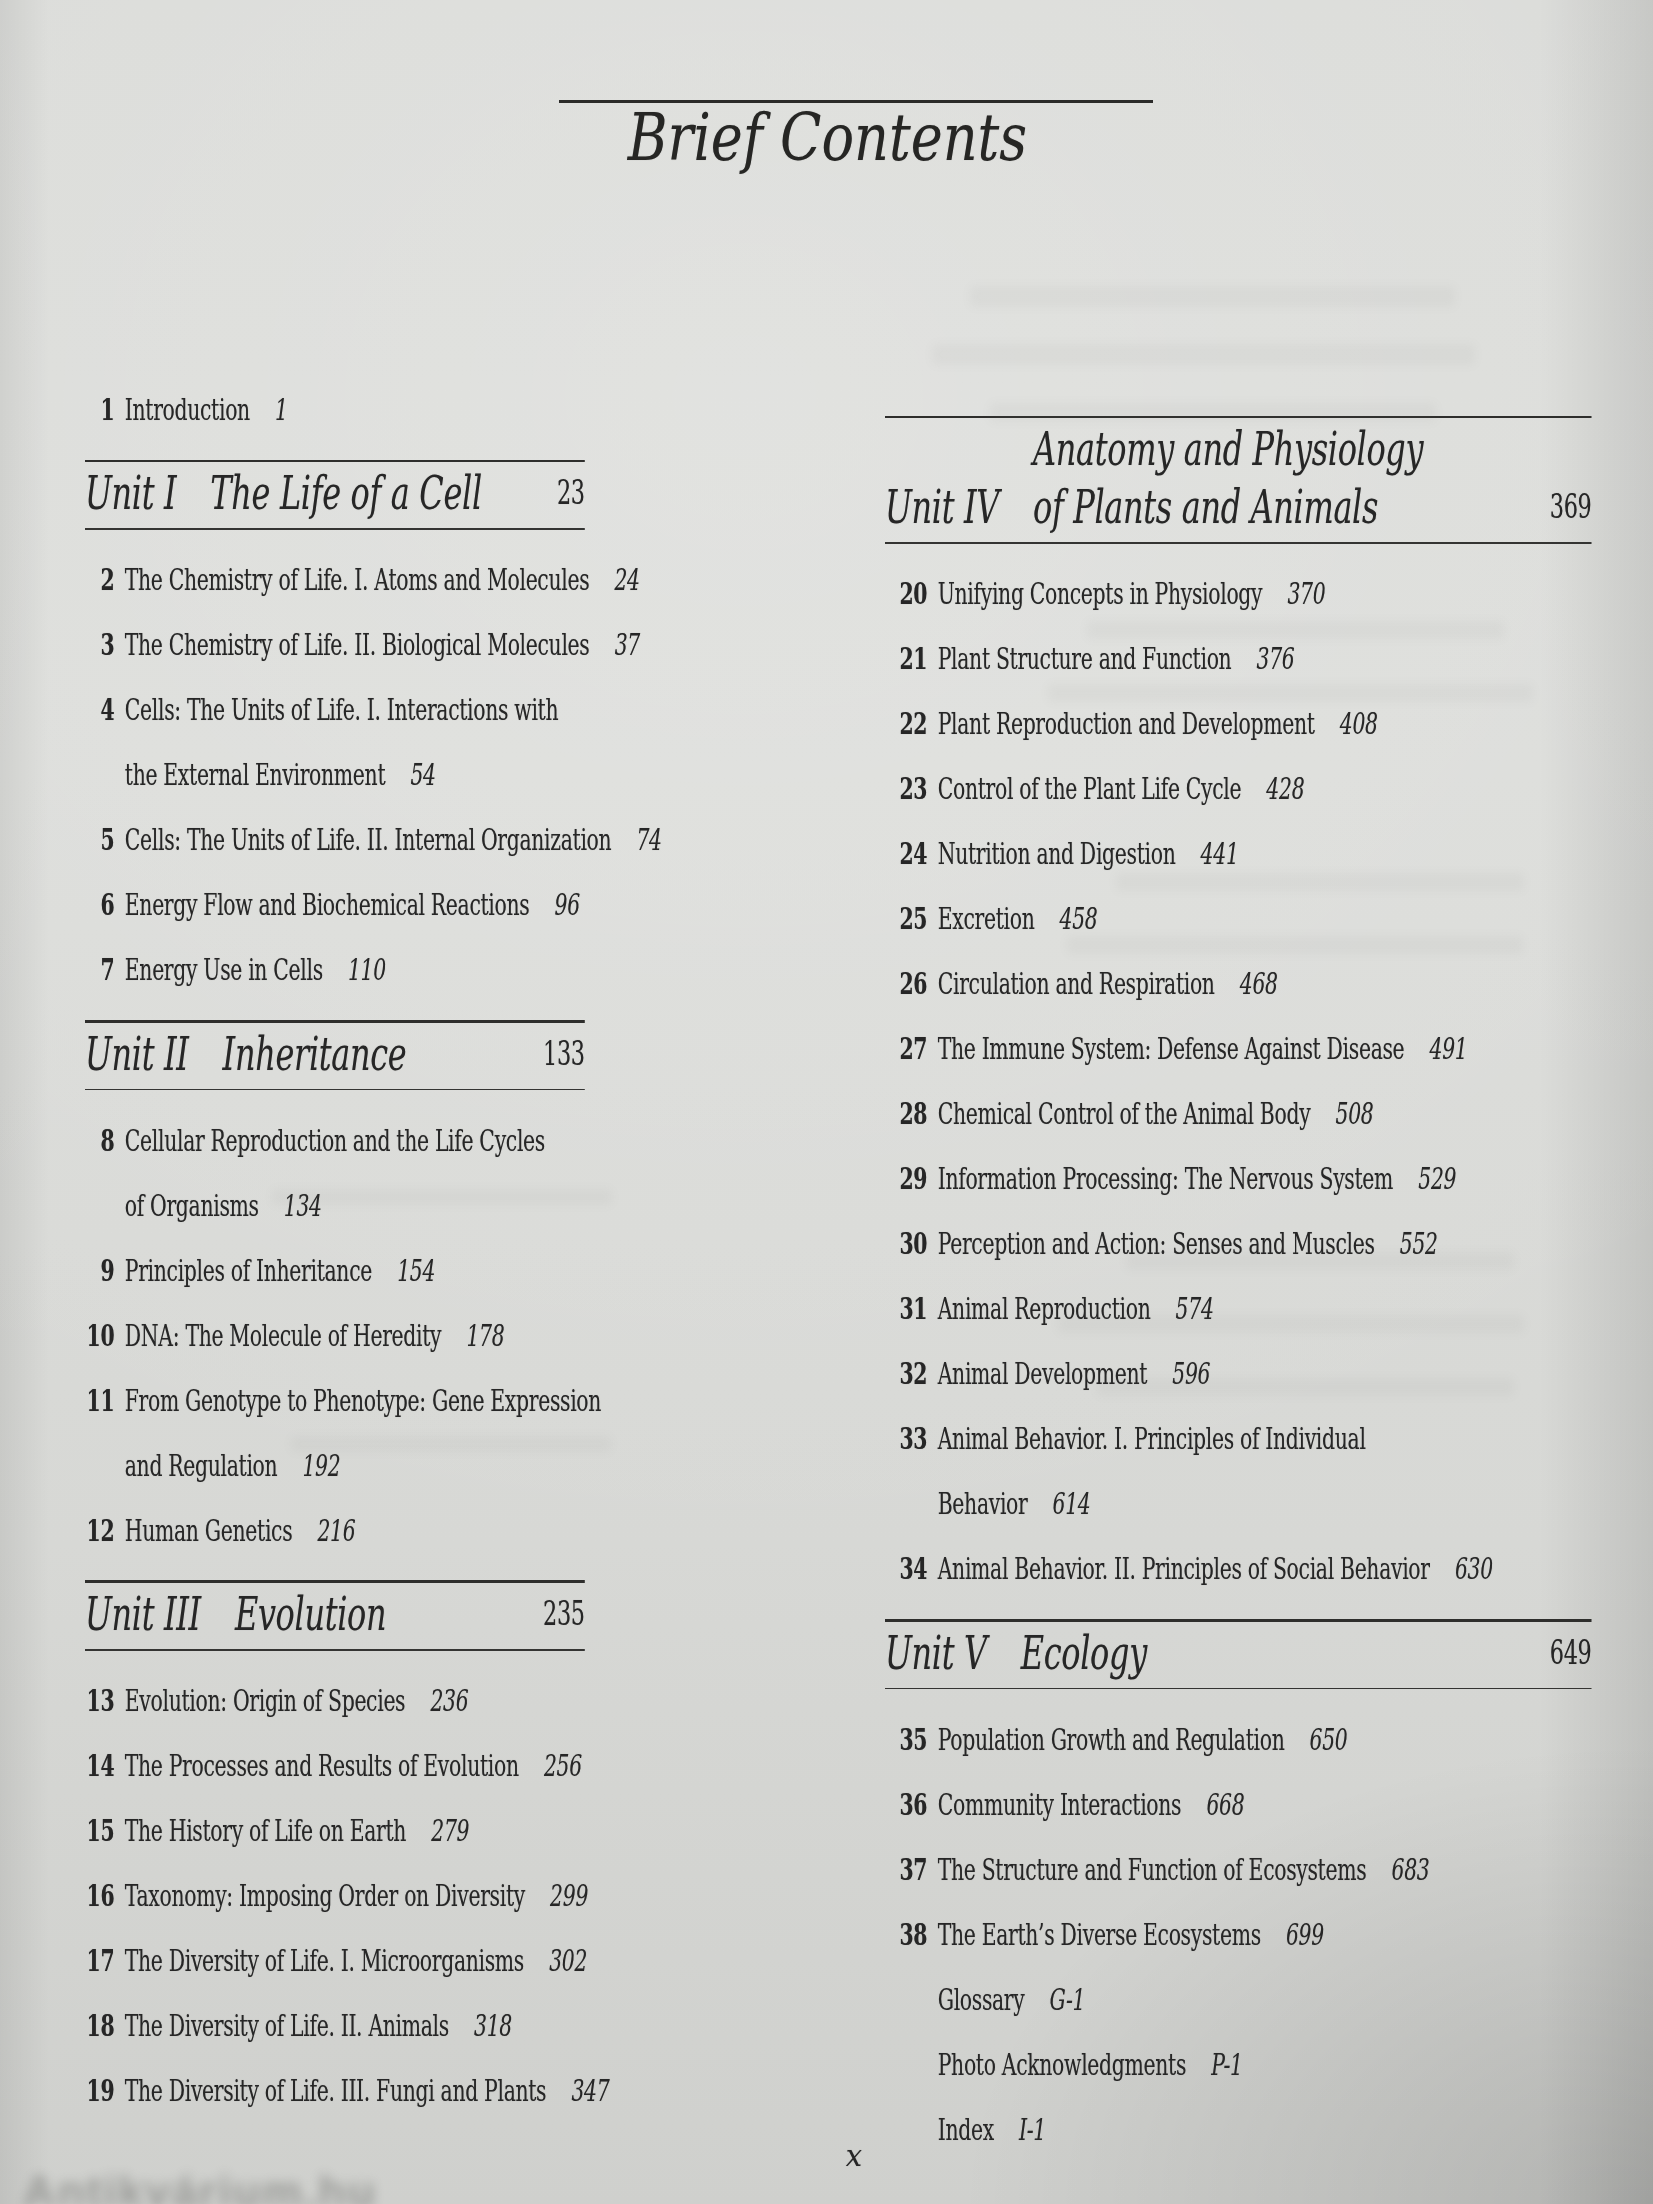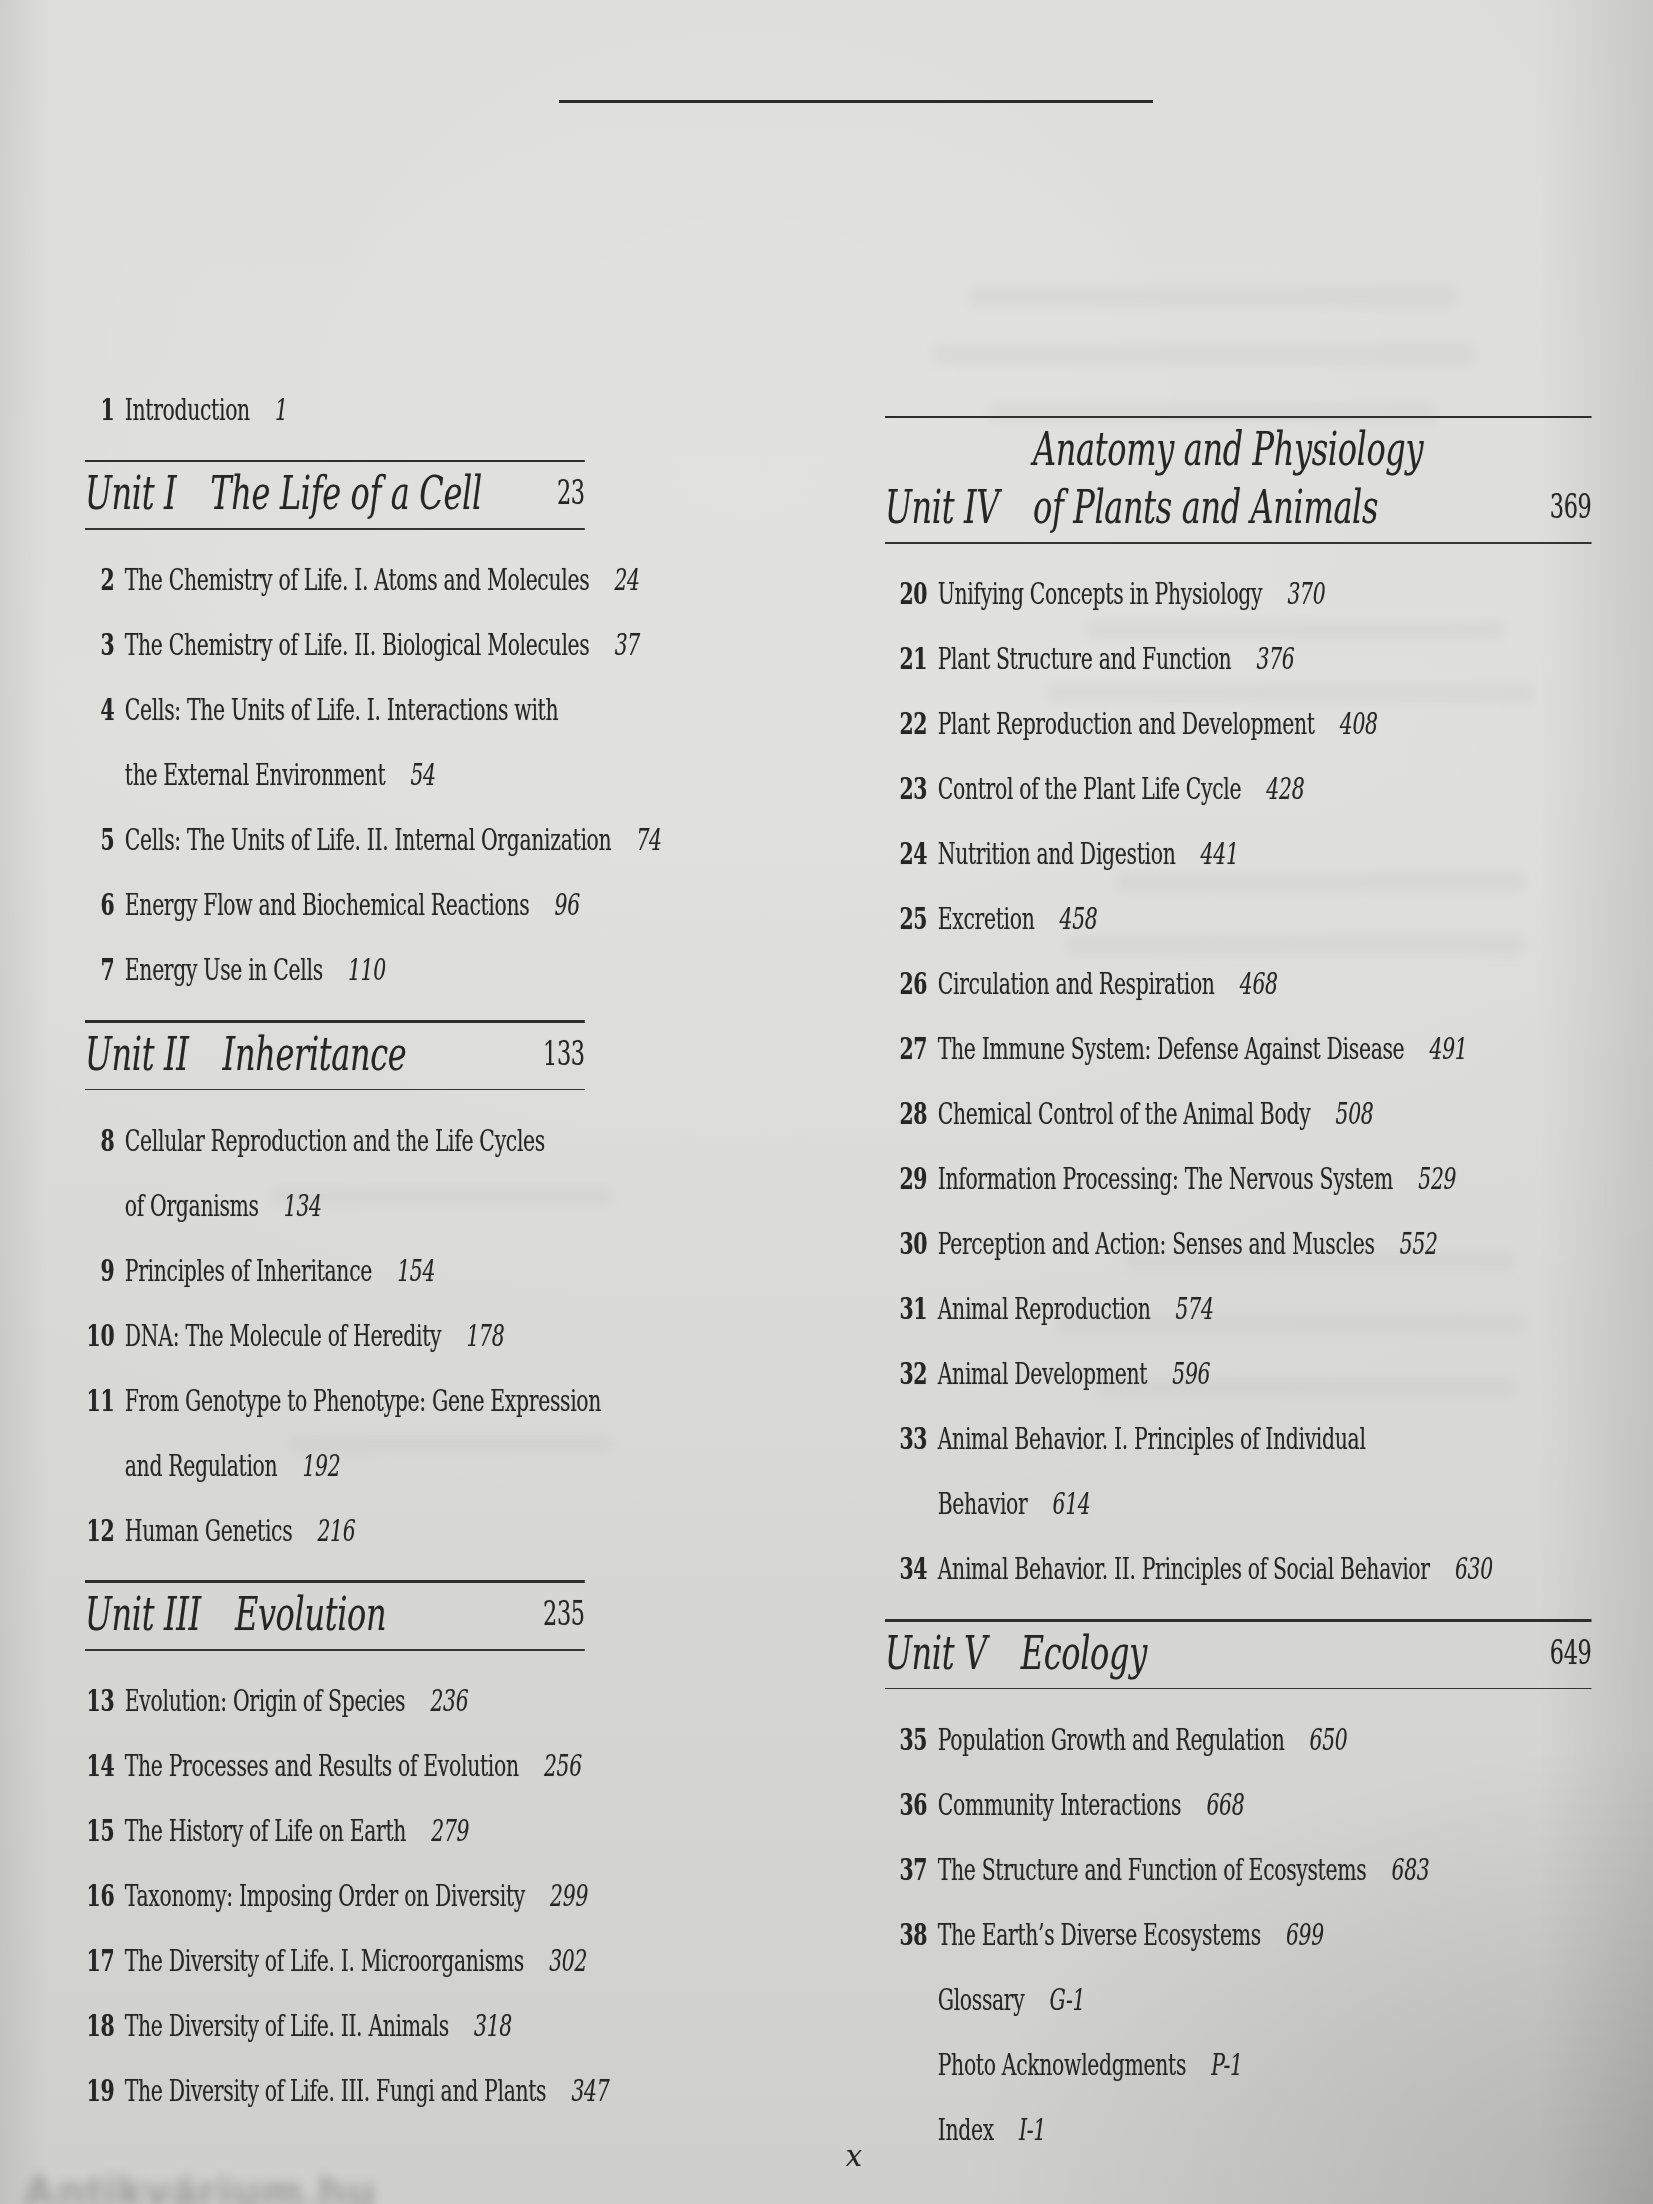--- a/index.html
+++ b/index.html
@@ -73,20 +73,21 @@
   .b9  { left:1058px; top:1315px; width:466px; height:17.5px; }
   .b10 { left:1097px; top:1378px; width:417px; height:17.5px; }
   .b11 { left:272px;  top:1189px; width:340px; height:15.5px; }
   .b12 { left:291px;  top:1436px; width:320px; height:15.5px; }
 </style>
 </head>
 <body>
 
 <div class="page">
   <div class="title-rule"></div>
+  <h1 class="page-title"><span class="squeeze-title">Brief Contents</span></h1>
 
   <div class="col col-left" id="col-left">
       <div class="entry">
     <span class="num">1</span>
     <span class="body"><span class="title">Introduction</span><span class="pg">1</span></span>
   </div>
       <div class="unit">
     <div class="rule-top"></div>
     <div class="unit-row">
       <span class="unit-label">Unit I</span>

